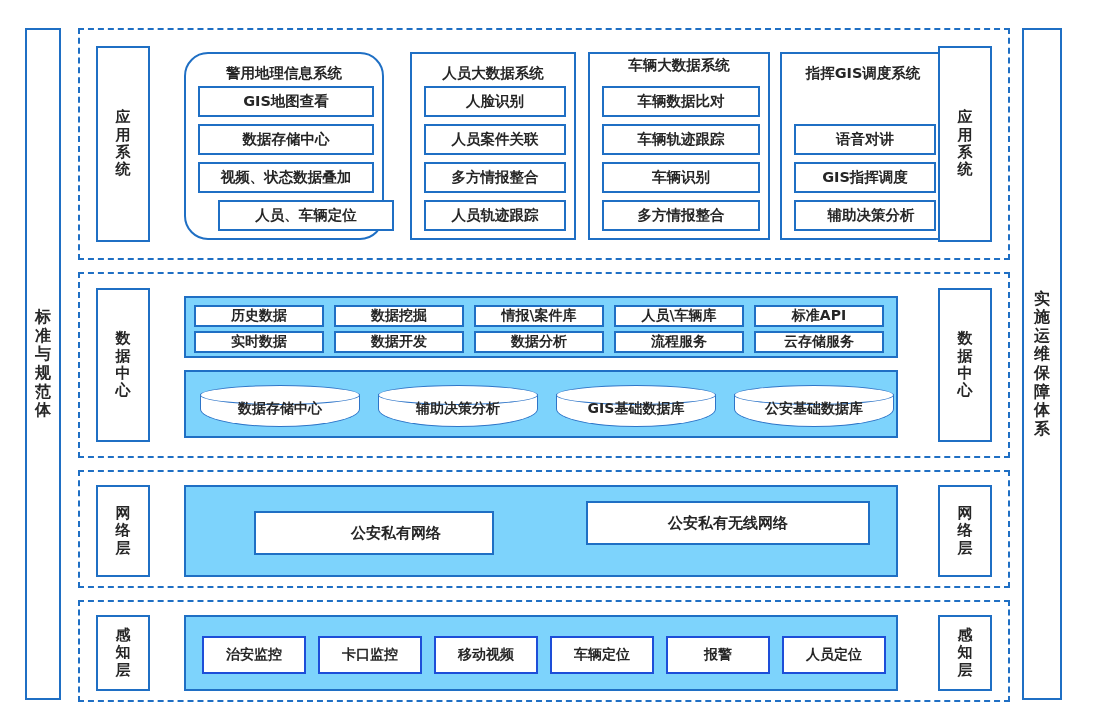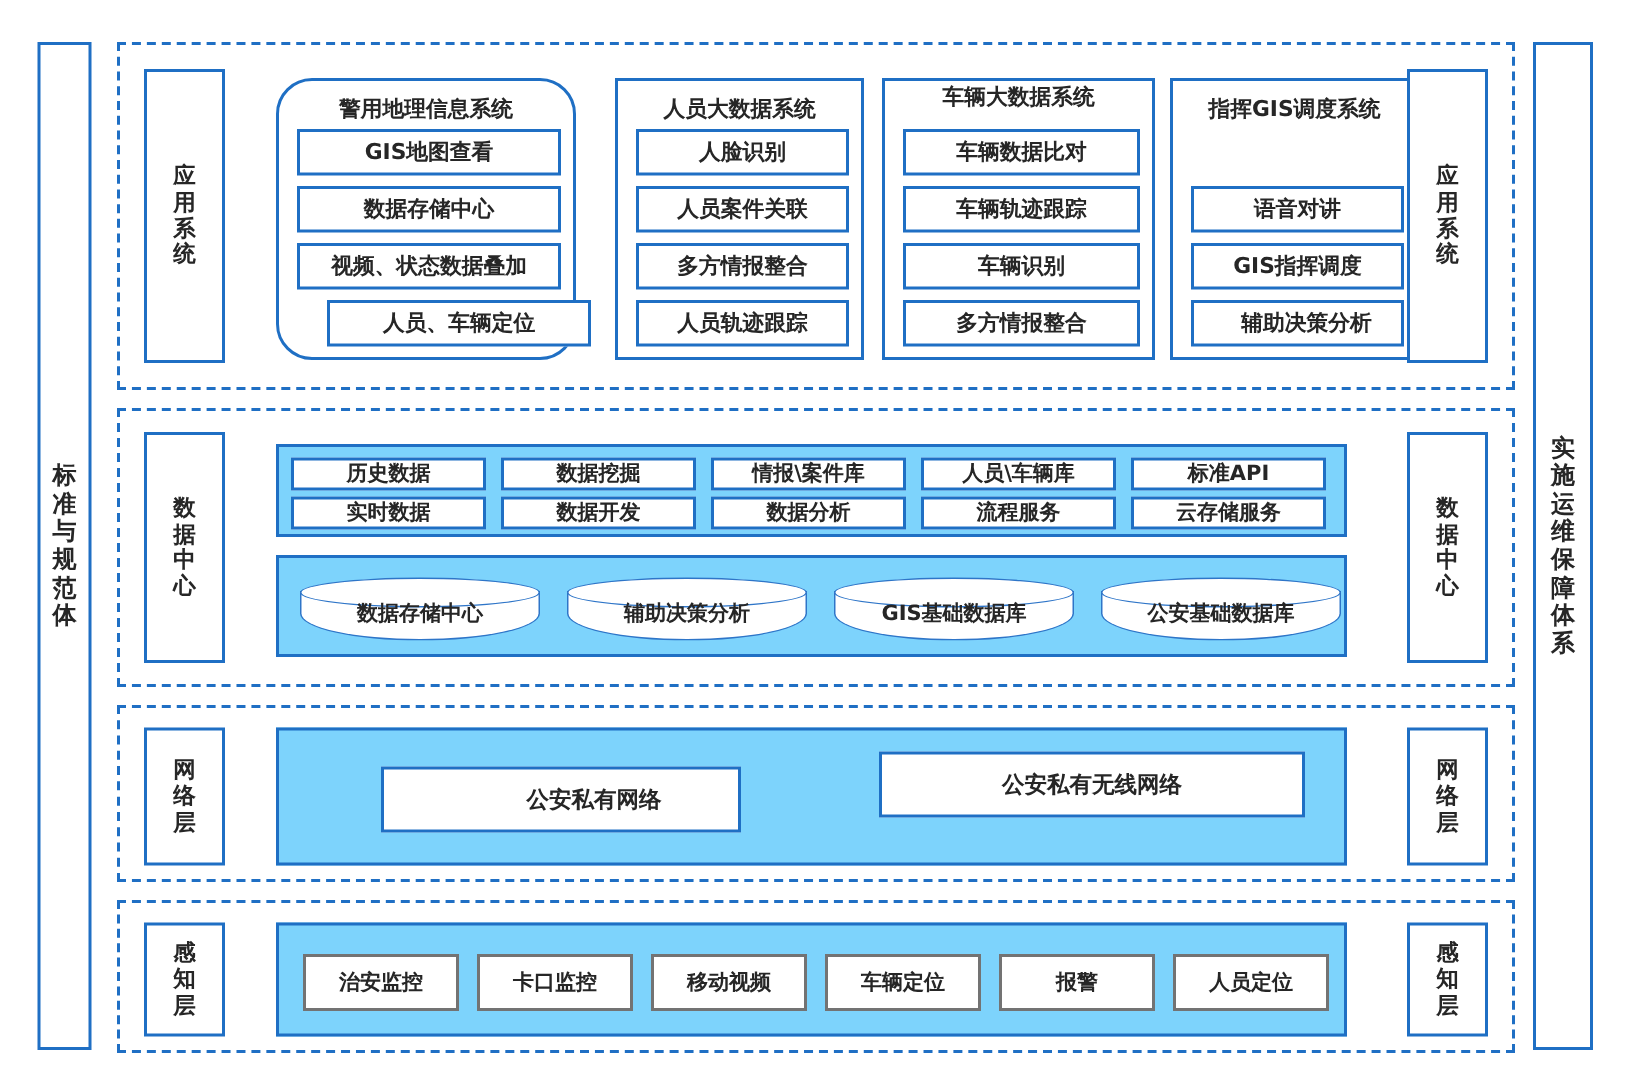--- a/index.html
+++ b/index.html
@@ -132,21 +132,21 @@
   .netchip{
     border:2px solid #1F6FC4;
     background:#fff;
     display:flex;align-items:center;justify-content:center;
     font-size:15px;font-weight:700;color:#262626;
     box-sizing:border-box;
   }
 
   
   .sensechip{
-    border:2px solid #737373;
+    border:2px solid #1d4ed8;
     background:#fff;
     display:flex;align-items:center;justify-content:center;
     font-size:14px;font-weight:700;color:#262626;
     box-sizing:border-box;
   }
 </style>
 </head>
 <body>
 
 <div id="canvas">

